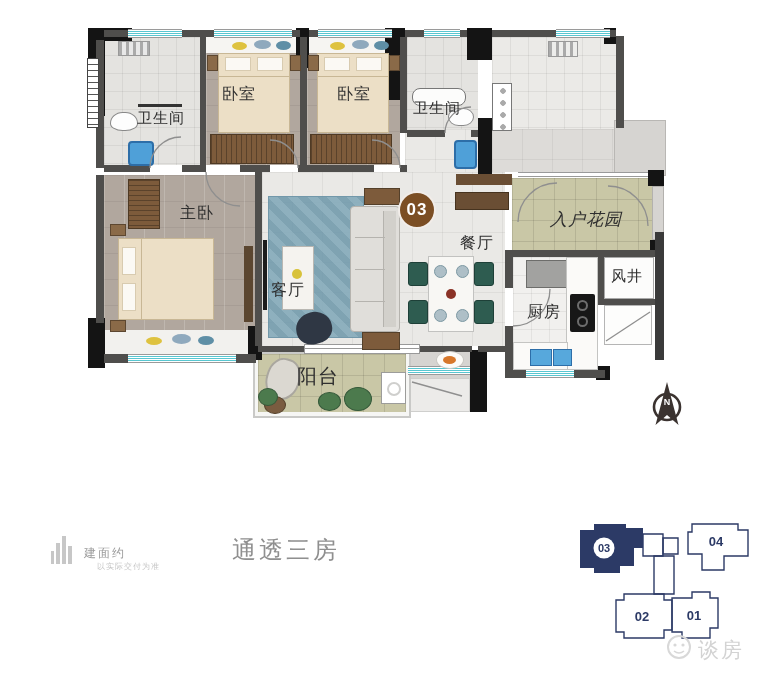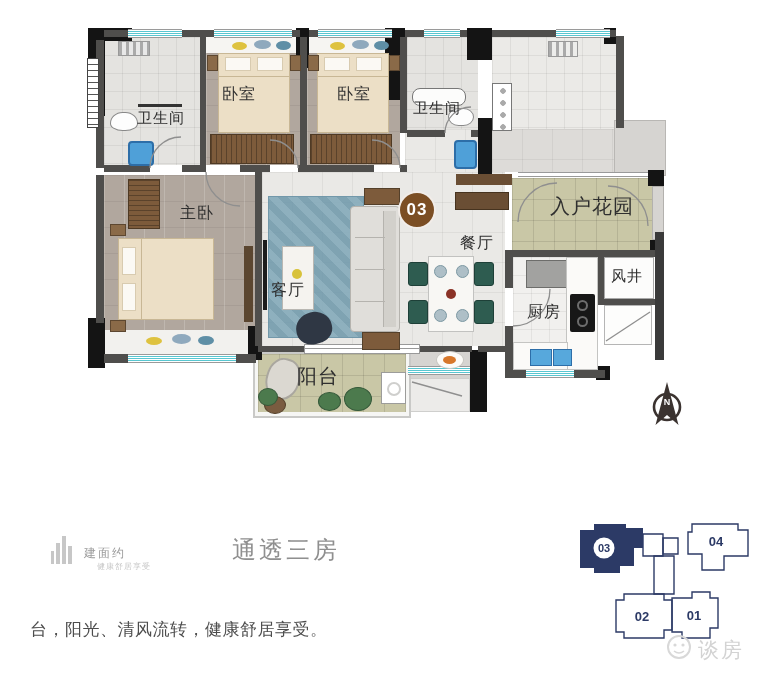--- a/index.html
+++ b/index.html
@@ -265,21 +265,21 @@
         <path d="M513,326 A37,37 0 0 0 550,289"></path>
         <path d="M606,341 L650,312"></path>
         <path d="M412,382 L462,396"></path>
       </g>
     </svg>
 
     <div class="label" style="left:137px;top:109px;">卫生间</div>
     <div class="label" style="left:222px;top:84px;font-size:16px;">卧室</div>
     <div class="label" style="left:337px;top:84px;font-size:16px;">卧室</div>
     <div class="label" style="left:413px;top:99px;">卫生间</div>
-    <div class="label" style="left:550px;top:193px;font-size:20px;">入户花园</div>
+    <div class="label" style="left:550px;top:208px;font-size:17px;font-style:italic;">入户花园</div>
     <div class="label" style="left:180px;top:203px;font-size:16px;">主卧</div>
     <div class="label" style="left:271px;top:280px;font-size:16px;">客厅</div>
     <div class="label" style="left:460px;top:233px;font-size:16px;">餐厅</div>
     <div class="label" style="left:527px;top:302px;font-size:16px;">厨房</div>
     <div class="label" style="left:611px;top:267px;font-size:15px;">风井</div>
     <div class="label" style="left:297px;top:363px;font-size:20px;">阳台</div>
 
     <div class="badge">03</div>
 
     <svg class="abs" style="left:646px;top:380px;" width="42" height="48" viewBox="0 0 42 48">
@@ -292,22 +292,21 @@
   <svg class="abs" style="left:50px;top:534px;" width="26" height="32" viewBox="0 0 26 32">
     <g fill="#c7c7c7">
       <rect x="1" y="17" width="3" height="13"></rect>
       <rect x="6" y="9" width="4" height="21"></rect>
       <rect x="12" y="2" width="4" height="28"></rect>
       <rect x="18" y="12" width="4" height="18"></rect>
     </g>
   </svg>
   <div class="area-prefix">建面约</div>
   <div class="area-title">通透三房</div>
-  <div class="disclaimer">健康舒居享受</div>
-  <div class="desc" style="top:615px;">台，阳光、清风流转，健康舒居享受。</div>
+  <div class="disclaimer">以实际交付为准</div>
 
   <svg class="abs" style="left:570px;top:510px;" width="200" height="132" viewBox="0 0 200 132">
     <g stroke="#2c3a66" stroke-width="1.4" fill="none">
       <polygon points="73,24 93,24 93,46 73,46"></polygon>
       <polygon points="93,28 108,28 108,44 93,44"></polygon>
       <polygon points="84,46 104,46 104,84 84,84"></polygon>
       <polygon points="118,22 122,22 122,14 168,14 168,20 178,20 178,46 154,46 154,60 132,60 132,44 118,44"></polygon>
       <polygon points="46,90 54,90 54,84 94,84 94,90 102,90 102,120 94,120 94,128 54,128 54,122 46,122"></polygon>
       <polygon points="102,88 122,88 122,82 140,82 140,88 148,88 148,118 140,118 140,128 112,128 112,122 102,122"></polygon>
     </g>

